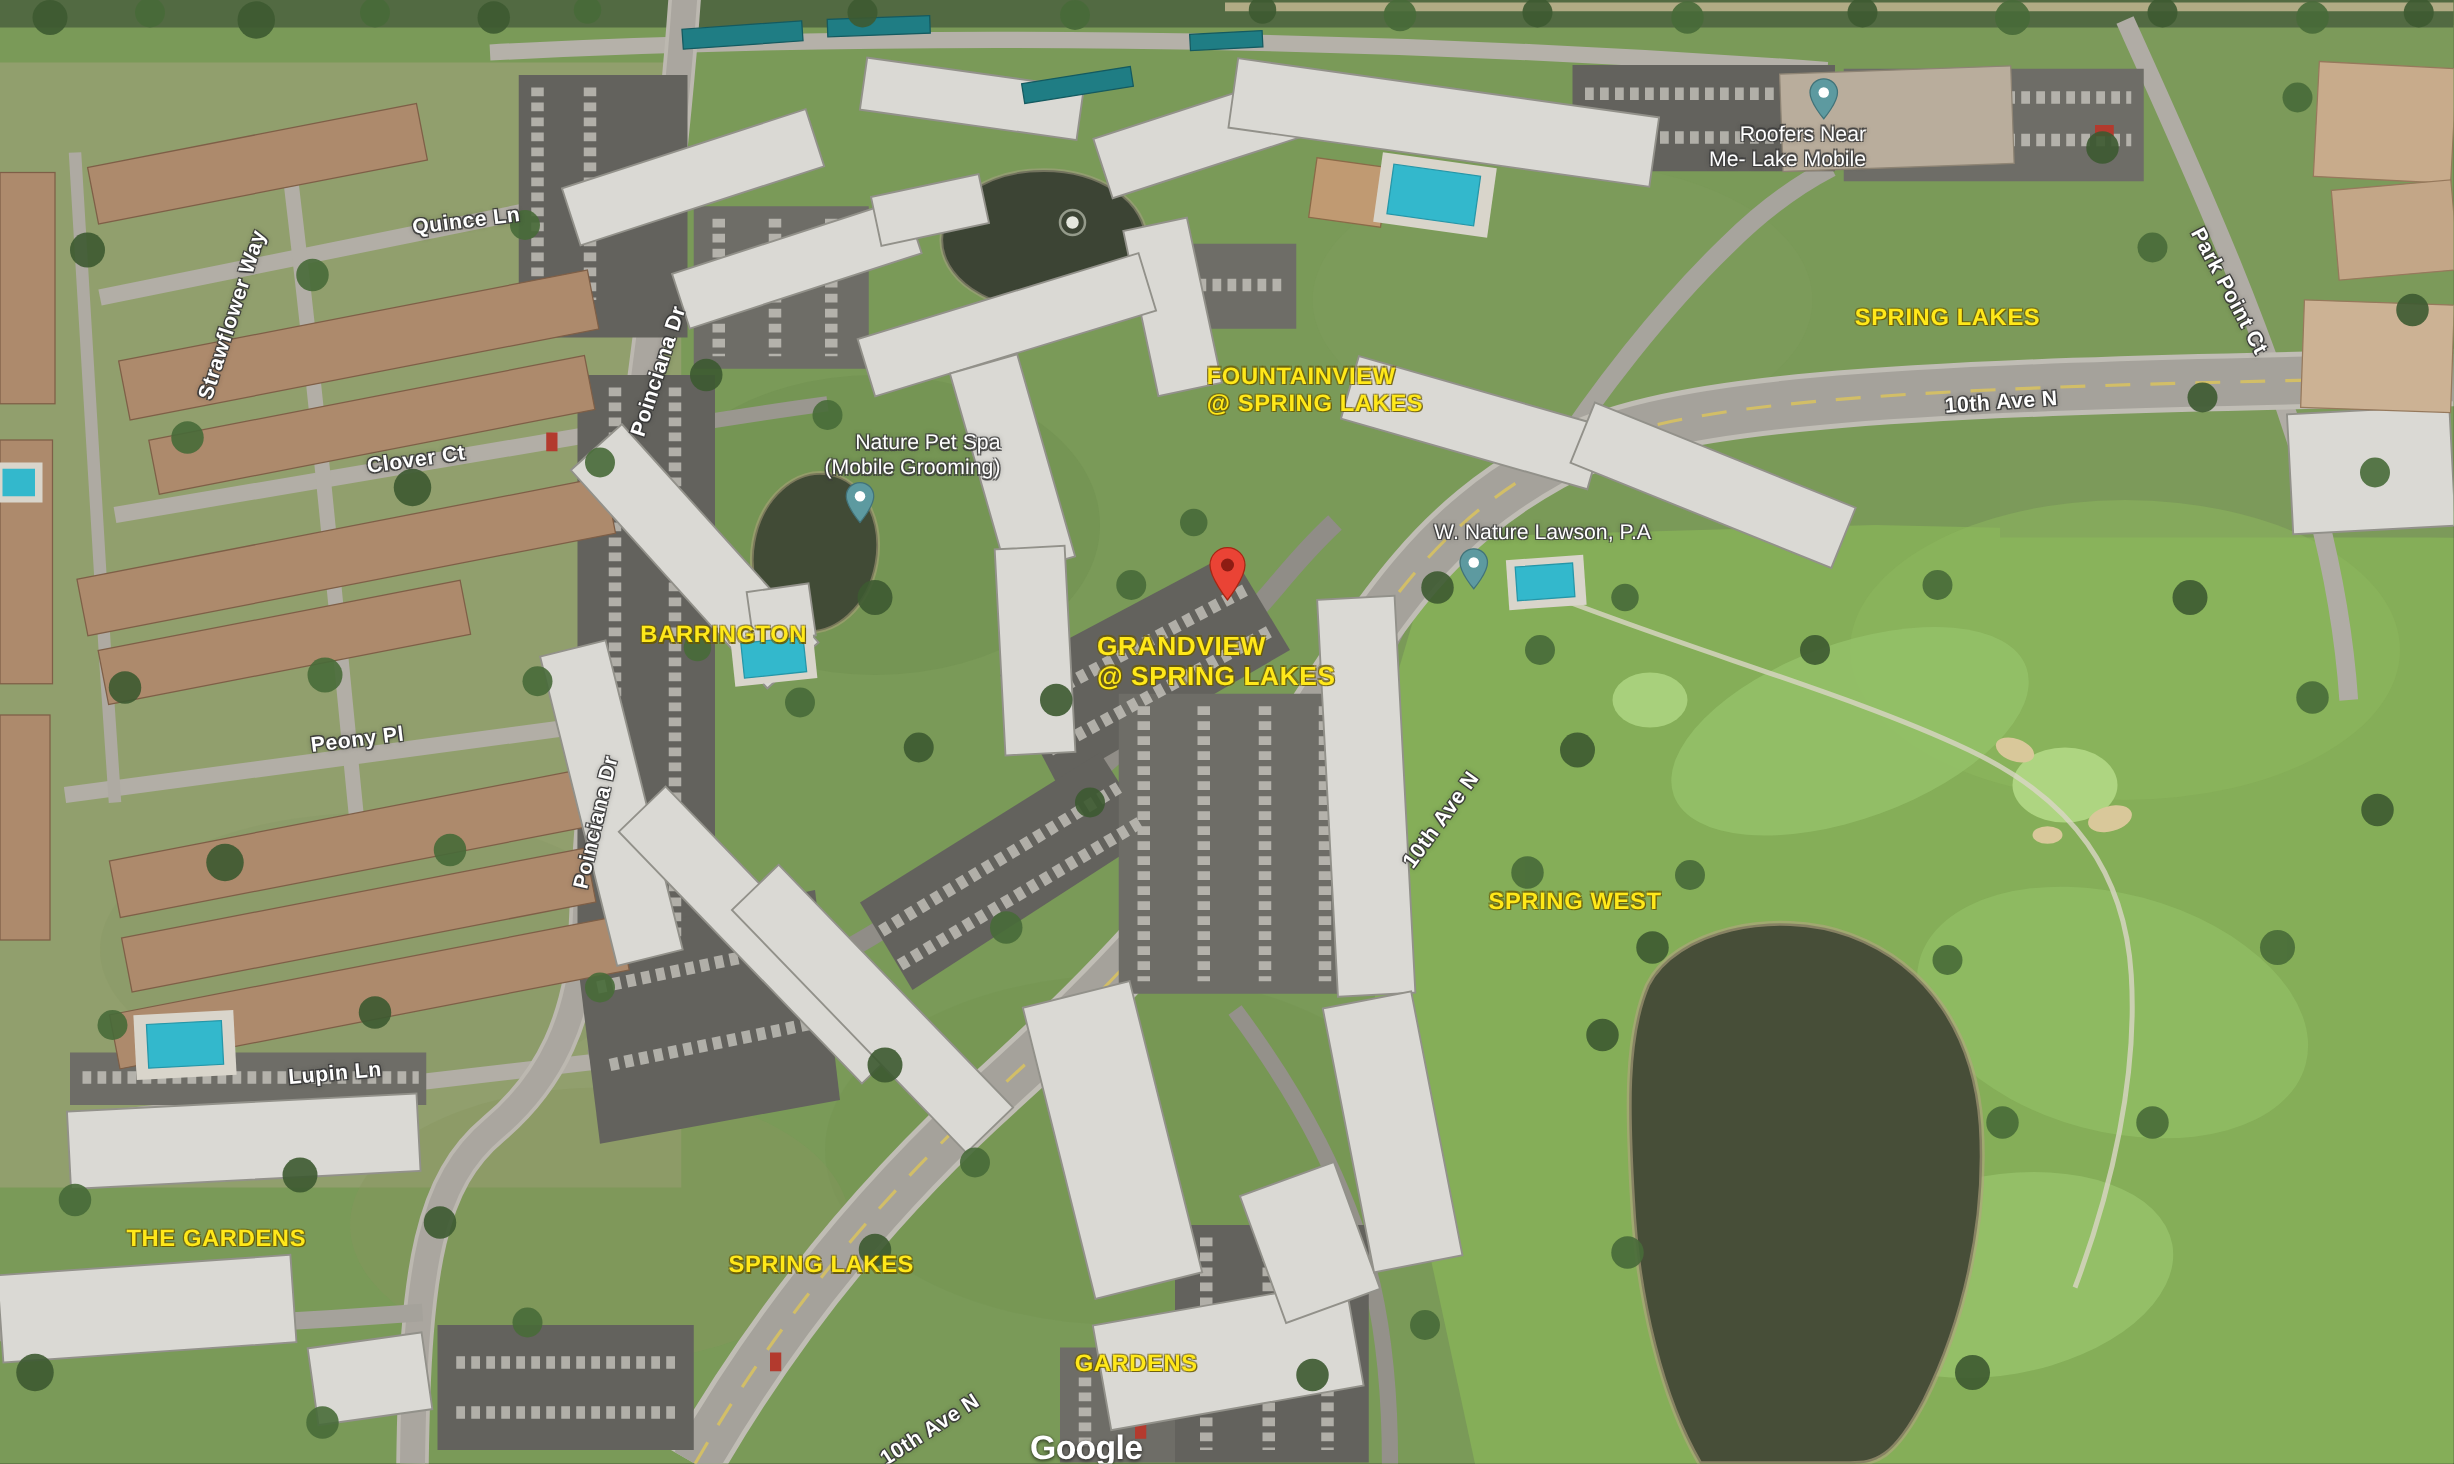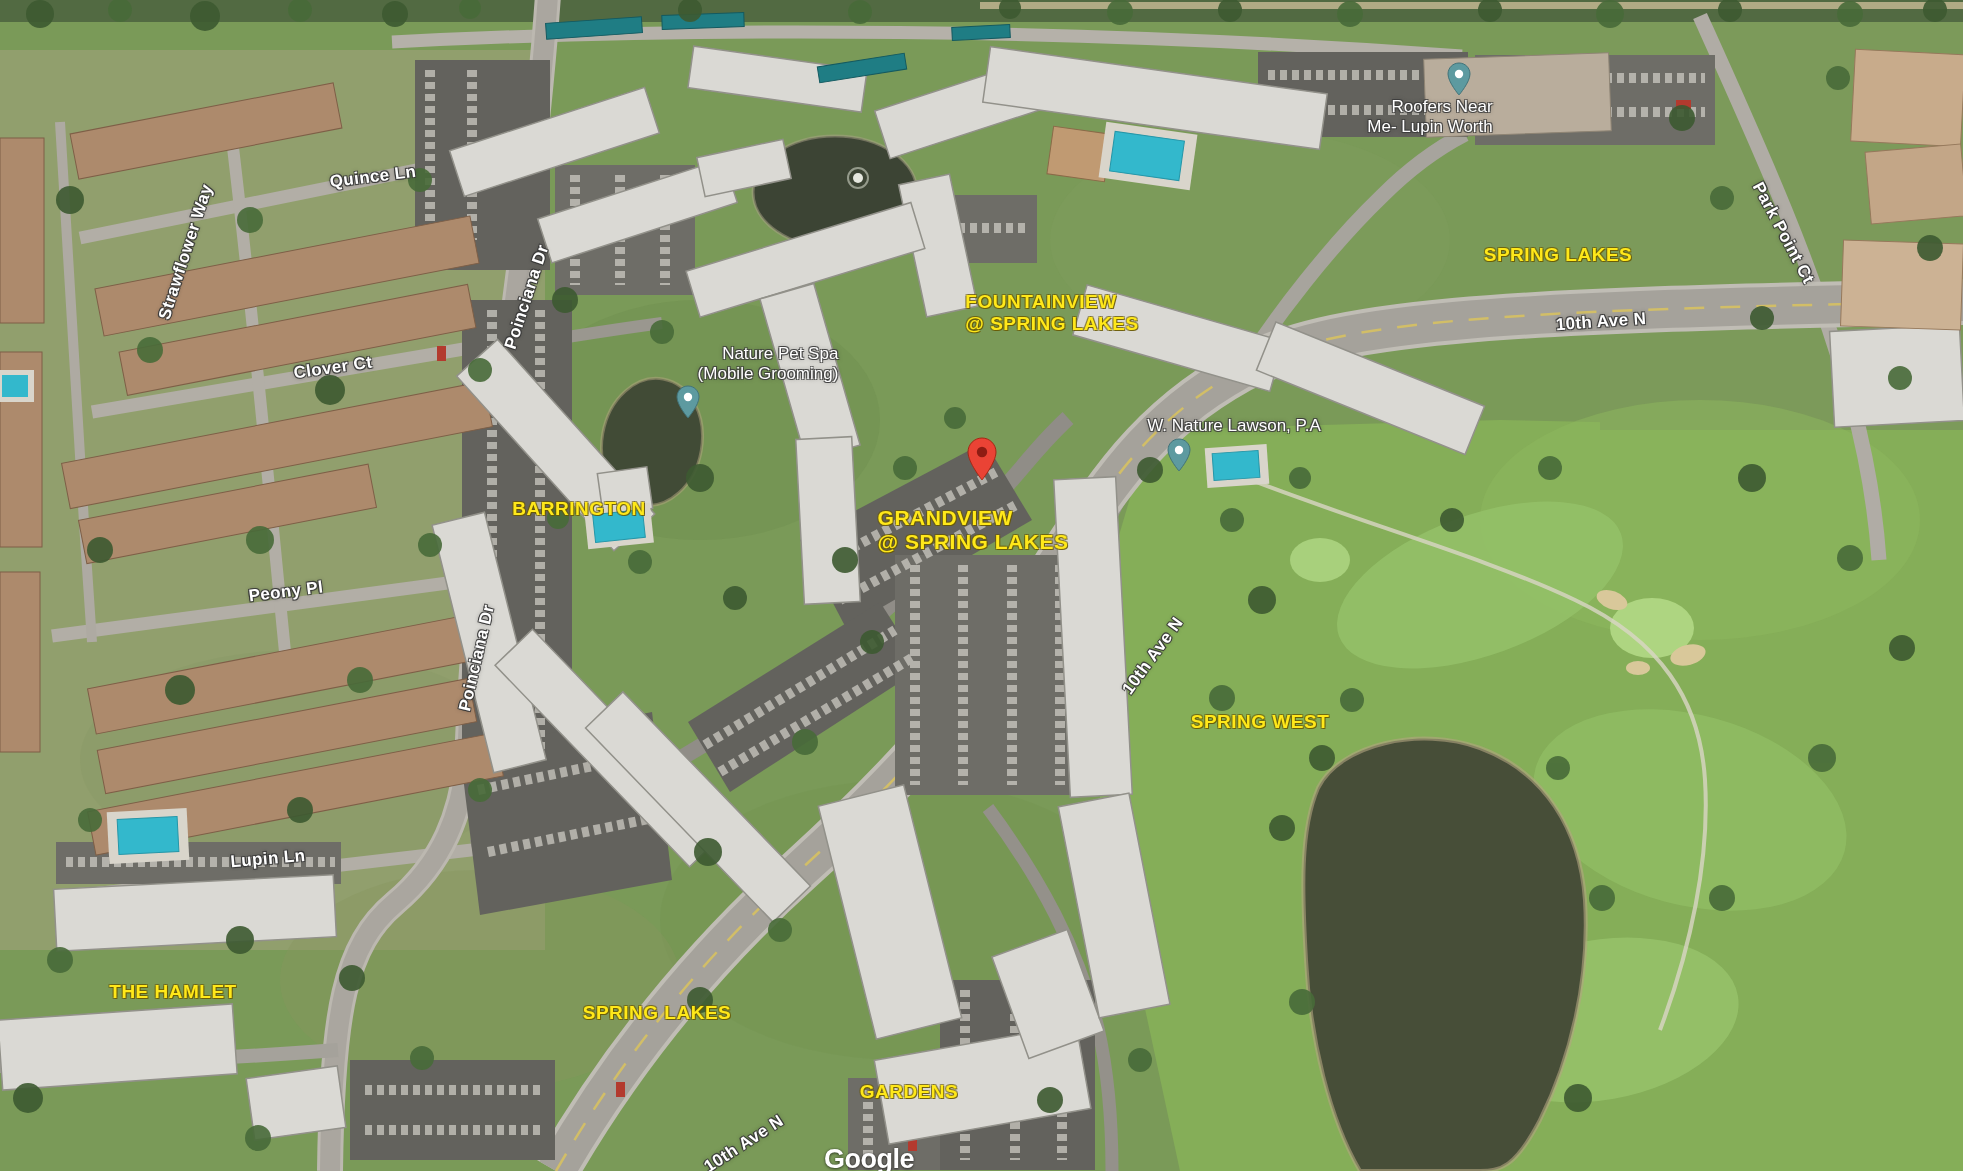--- a/index.html
+++ b/index.html
@@ -329,46 +329,46 @@
     <div>FOUNTAINVIEW</div>
     <div>@ SPRING LAKES</div>
   </div>
   <div class="lbl place big" style="left:973px;top:530px">
     <div>GRANDVIEW</div>
     <div>@ SPRING LAKES</div>
   </div>
   <div class="lbl place" style="left:579px;top:509px">BARRINGTON</div>
   <div class="lbl place" style="left:1558px;top:255px">SPRING LAKES</div>
   <div class="lbl place" style="left:1260px;top:722px">SPRING WEST</div>
-  <div class="lbl place" style="left:173px;top:992px">THE HAMLET</div>
+  <div class="lbl place" style="left:173px;top:992px">THE GARDENS</div>
   <div class="lbl place" style="left:657px;top:1013px">SPRING LAKES</div>
   <div class="lbl place" style="left:909px;top:1092px">GARDENS</div>
 
-  <div class="lbl poi" style="left:768px;top:364px">
+  <div class="lbl poi" style="left:730px;top:364px">
     <div>Nature Pet Spa</div>
     <div>(Mobile Grooming)</div>
   </div>
   <div class="pin" style="left:676px;top:385px">
     <svg width="24" height="34" viewBox="0 0 24 34">
       <path d="M12 1C5.9 1 1 5.9 1 12c0 8.2 11 21 11 21s11-12.8 11-21C23 5.9 18.1 1 12 1z" fill="#5D9AA0" stroke="#427379"></path>
       <circle cx="12" cy="12" r="4.2" fill="#fff"></circle>
     </svg>
   </div>
 
   <div class="lbl poi" style="left:1234px;top:426px">W. Nature Lawson, P.A</div>
   <div class="pin" style="left:1167px;top:438px">
     <svg width="24" height="34" viewBox="0 0 24 34">
       <path d="M12 1C5.9 1 1 5.9 1 12c0 8.2 11 21 11 21s11-12.8 11-21C23 5.9 18.1 1 12 1z" fill="#5D9AA0" stroke="#427379"></path>
       <circle cx="12" cy="12" r="4.2" fill="#fff"></circle>
     </svg>
   </div>
 
   <div class="lbl poi" style="left:1430px;top:117px">
     <div>Roofers Near</div>
-    <div>Me- Lupin Worth</div>
+    <div>Me- Lake Mobile</div>
   </div>
   <div class="pin" style="left:1447px;top:62px">
     <svg width="24" height="34" viewBox="0 0 24 34">
       <path d="M12 1C5.9 1 1 5.9 1 12c0 8.2 11 21 11 21s11-12.8 11-21C23 5.9 18.1 1 12 1z" fill="#5D9AA0" stroke="#427379"></path>
       <circle cx="12" cy="12" r="4.2" fill="#fff"></circle>
     </svg>
   </div>
 
   <div class="pin" style="left:967px;top:437px">
     <svg width="30" height="44" viewBox="0 0 30 44">

